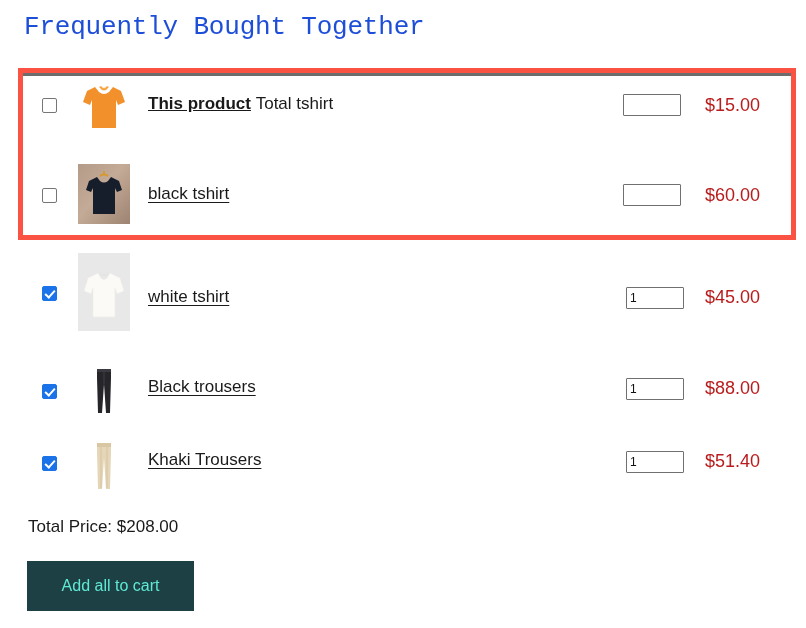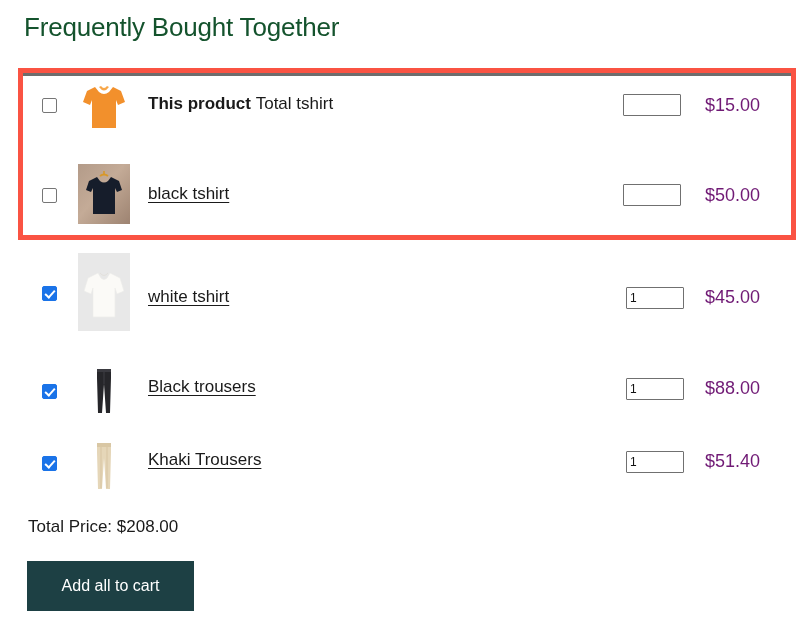--- a/index.html
+++ b/index.html
@@ -17,23 +17,24 @@
   }
 
   
   .page-title {
     position: absolute;
     left: 24px;
     top: 11px;
     font-size: 26px;
     font-weight: 400;
     line-height: 32px;
-    color: #14532d;
+    color: #1d4ed8;
     letter-spacing: -0.2px;
     white-space: nowrap;
+    font-family: Liberation Mono, monospace;
   }
 
   
   .highlight-box {
     position: absolute;
     left: 18px;
     top: 68px;
     width: 778px;
     height: 172px;
     box-sizing: border-box;
@@ -110,21 +111,21 @@
     font-size: 17px;
     line-height: 22px;
     color: #1a1a1a;
     white-space: nowrap;
   }
   .pname.link {
     text-decoration: underline;
     text-underline-offset: 3px;
     cursor: pointer;
   }
-  .pname .bold { font-weight: bold; }
+  .pname .bold { font-weight: bold; text-decoration: underline; }
 
   
   .qty {
     position: absolute;
     width: 58px;
     height: 22px;
     box-sizing: border-box;
     border: 1px solid #707070;
     border-radius: 1px;
     background: #ffffff;
@@ -133,42 +134,42 @@
     color: #111;
     padding: 0 3px;
     outline: none;
   }
 
   
   .price {
     position: absolute;
     font-size: 18px;
     line-height: 22px;
-    color: #701a75;
+    color: #b91c1c;
     white-space: nowrap;
   }
 
   
   .total-price {
     position: absolute;
     left: 28px;
     top: 515px;
     font-size: 17px;
     line-height: 24px;
     color: #1a1a1a;
     white-space: nowrap;
   }
   .add-all-btn {
     position: absolute;
     left: 27px;
     top: 561px;
     width: 167px;
     height: 50px;
     background: #1d4044;
-    color: #ffffff;
+    color: #5eead4;
     border: none;
     font-family: "Liberation Sans", sans-serif;
     font-size: 16px;
     line-height: 50px;
     text-align: center;
     cursor: pointer;
     padding: 0;
   }
 </style>
 </head>
@@ -215,21 +216,21 @@
         <path d="M22 12 Q26 9 30 12" stroke="#d8982a" stroke-width="2" fill="none"></path>
         <path d="M26 7 L26 11" stroke="#d8982a" stroke-width="1.6"></path>
         <path d="M19 13 L11 17 L8 26 L13 28 L15 24 L15 50 L37 50 L37 24 L39 28 L44 26 L41 17 L33 13 L30 17 Q26 20 22 17 Z" fill="#161d2b"></path>
       </svg>
     </div>
 
     <div class="pname link" style="top:33px;">black tshirt</div>
 
     <input class="qty" type="text" style="left: 623px; top: 34px;" value="">
 
-    <div class="price" style="left:705px; top:34px;">$50.00</div>
+    <div class="price" style="left:705px; top:34px;">$60.00</div>
   </div>
 
   <div class="product-row row-3">
     <div class="cb checked"></div>
 
     <div class="thumb" style="left:78px; top:5px; width:52px; height:78px; background:#e9e9e9;">
       <svg width="52" height="78" viewBox="0 0 52 78">
         <rect width="52" height="78" fill="#e8e8e8"></rect>
         <path d="M20 20 L10 25 L6 38 L13 41 L15 35 L15 64 L37 64 L37 35 L39 41 L46 38 L42 25 L32 20 L29 25 Q26 28 23 25 Z" fill="#fbfaf7" stroke="#ececea" stroke-width="0.6"></path>
         <path d="M22 20 Q26 25 30 20" fill="none" stroke="#e3e1dc" stroke-width="1"></path>

